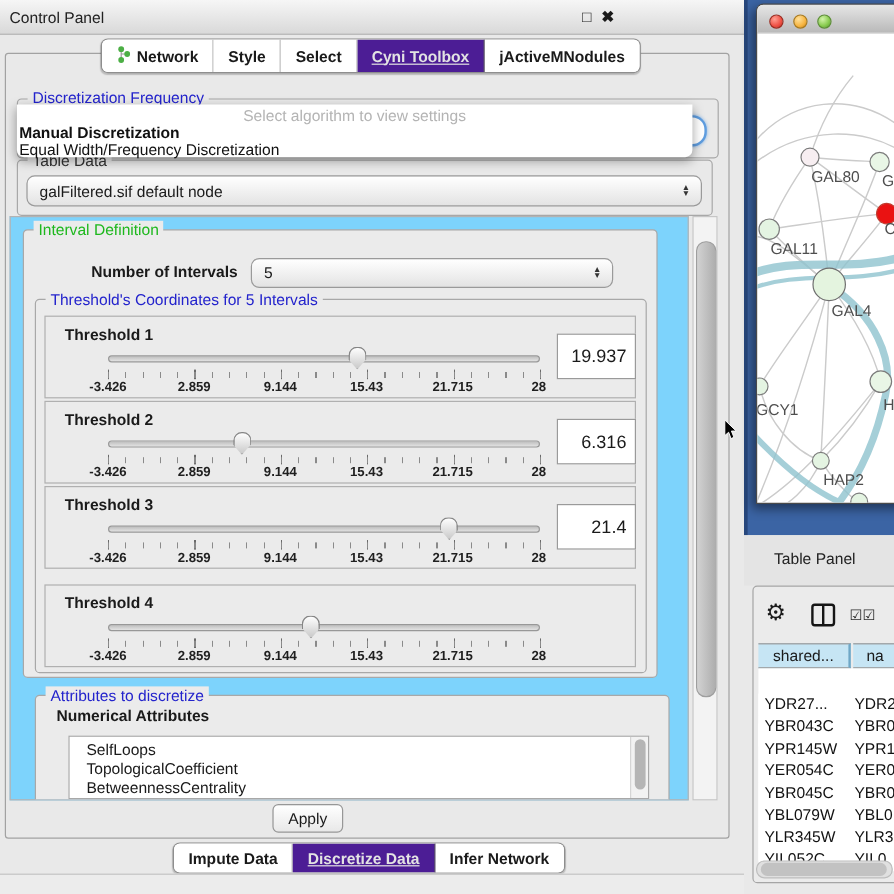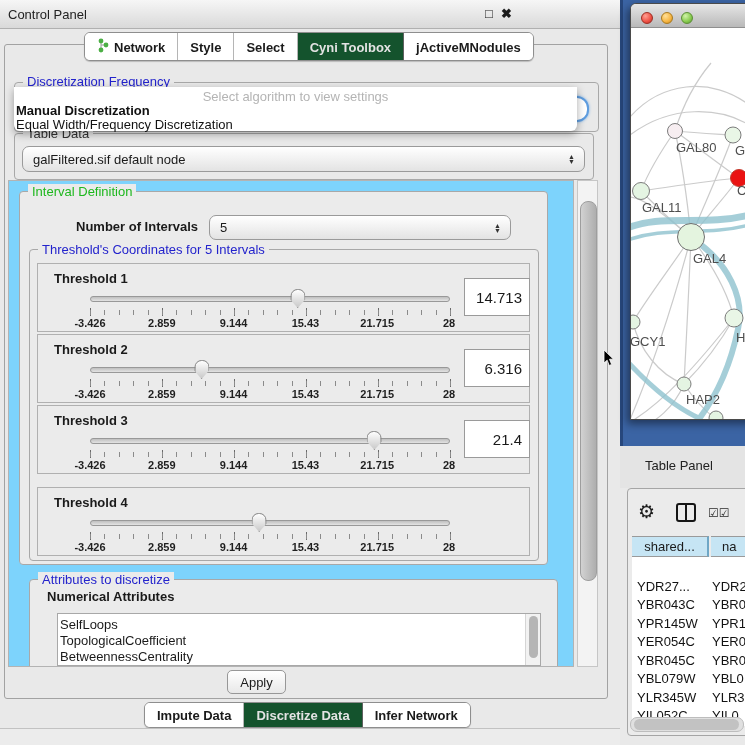--- a/index.html
+++ b/index.html
@@ -9,21 +9,21 @@
   
   .titlebar{left:0;top:0;width:620px;height:28px;background:linear-gradient(#f6f6f6,#d9d9d9);
             border-bottom:1px solid #b0b0b0;}
   .titlebar .t{position:absolute;left:8px;top:7px;font-size:13px;color:#222;}
   .winbtn{position:absolute;top:6px;font-size:13px;color:#1a1a1a;line-height:15px;}
   .tabstrip{display:flex;border:1px solid #8e8e8e;border-radius:6px;overflow:hidden;background:#fff;
             box-shadow:0 1px 1px rgba(0,0,0,.2);}
   .tab{font-weight:bold;font-size:13px;padding:5px 12px 4px;background:#fff;border-right:1px solid #b5b5b5;
        display:flex;align-items:center;gap:5px;white-space:nowrap;}
   .tab:last-child{border-right:none;}
-  .tab.sel{background:#14532d;color:#e3e3e3;border-right-color:#5f5f5f;}
+  .tab.sel{background:#4c1d95;color:#e3e3e3;border-right-color:#5f5f5f;text-decoration:underline;}
   .contentbox{left:4px;top:44px;width:602px;height:653px;border:1px solid #a2a2a2;border-radius:3px;background:#e9e9e9;}
   
   .grp{position:absolute;border:1px solid #a8a8a8;border-radius:4px;}
   .grp-title{position:absolute;top:-8px;left:8px;background:#e9e9e9;padding:0 4px;font-size:13px;white-space:nowrap;}
   .combo{position:absolute;background:linear-gradient(#ffffff,#e3e3e3);border:1px solid #9a9a9a;border-radius:7px;
          display:flex;align-items:center;padding:0 10px;font-size:13px;box-sizing:border-box;}
   .combo .arrows{position:absolute;right:9px;top:50%;transform:translateY(-50%);display:flex;flex-direction:column;
                  font-size:7px;line-height:5px;color:#333;}
   
   .viewport{left:8px;top:180px;width:566px;height:487px;background:#7dd3fc;border:1px solid #b3b3b3;
@@ -45,21 +45,21 @@
   .ticksMinor{position:absolute;left:52px;top:46px;width:361px;height:5px;
           background:repeating-linear-gradient(to right,#8a8a8a 0 1px,transparent 1px 14.4px);}
   .ticksMajor{position:absolute;left:52px;top:44px;width:361px;height:8px;
           background:repeating-linear-gradient(to right,#6a6a6a 0 1px,transparent 1px 72px);}
   .scale{position:absolute;left:52px;top:53px;width:359px;height:12px;font-size:11px;font-weight:bold;color:#1f1f1f;}
   .scale span{position:absolute;transform:translateX(-50%);white-space:nowrap;}
   .vbox{position:absolute;left:426px;top:14px;width:66px;height:38px;background:#fff;border:1px solid #9a9a9a;
         box-sizing:border-box;display:flex;align-items:center;justify-content:flex-end;padding-right:7px;font-size:15px;}
   
   .list{position:absolute;background:#fff;border:1px solid #a8a8a8;overflow:hidden;box-sizing:border-box;}
-  .list .item{padding-left:2px;line-height:16px;font-size:13px;}
+  .list .item{padding-left:14px;line-height:16px;font-size:13px;}
   .list .lane{position:absolute;right:0;top:0;width:14px;height:100%;background:#f2f2f2;border-left:1px solid #d5d5d5;}
   .list .lthumb{position:absolute;right:2px;top:2px;width:9px;height:42px;background:#b5b5b5;border-radius:5px;}
   .btn{position:absolute;background:linear-gradient(#ffffff,#e8e8e8);border:1px solid #979797;border-radius:5px;
        display:flex;align-items:center;justify-content:center;font-size:13px;font-weight:bold;}
   
   .popup{left:14px;top:87px;width:563px;height:44px;background:#fff;z-index:60;border-radius:0 0 6px 6px;
          box-shadow:0 3px 9px rgba(0,0,0,.35);}
   .popup .ph{position:absolute;left:0;top:2px;width:100%;text-align:center;color:#b4b4b4;font-size:13px;}
   .popup .o1{position:absolute;left:2px;top:16px;font-weight:bold;color:#111;font-size:13px;}
   .popup .o2{position:absolute;left:2px;top:30px;color:#111;font-size:13px;}
@@ -178,21 +178,21 @@
       <div class="ticksMajor"></div>
       <div class="ticksMinor"></div>
       <div class="scale">
         <span style="left:0%">-3.426</span>
           <span style="left:20%">2.859</span>
           <span style="left:40%">9.144</span>
           <span style="left:60%">15.43</span>
           <span style="left:80%">21.715</span>
           <span style="left:100%">28</span>
       </div>
-      <div class="vbox">14.713</div>
+      <div class="vbox">19.937</div>
     </div>
 
     <div class="thr" style="top:153px;">
       <div class="lbl">Threshold 2</div>
       <div class="trackzone">
         <div class="track"></div>
         <div class="handle" style="left: 31%;"></div>
       </div>
       <div class="ticksMajor"></div>
       <div class="ticksMinor"></div>

